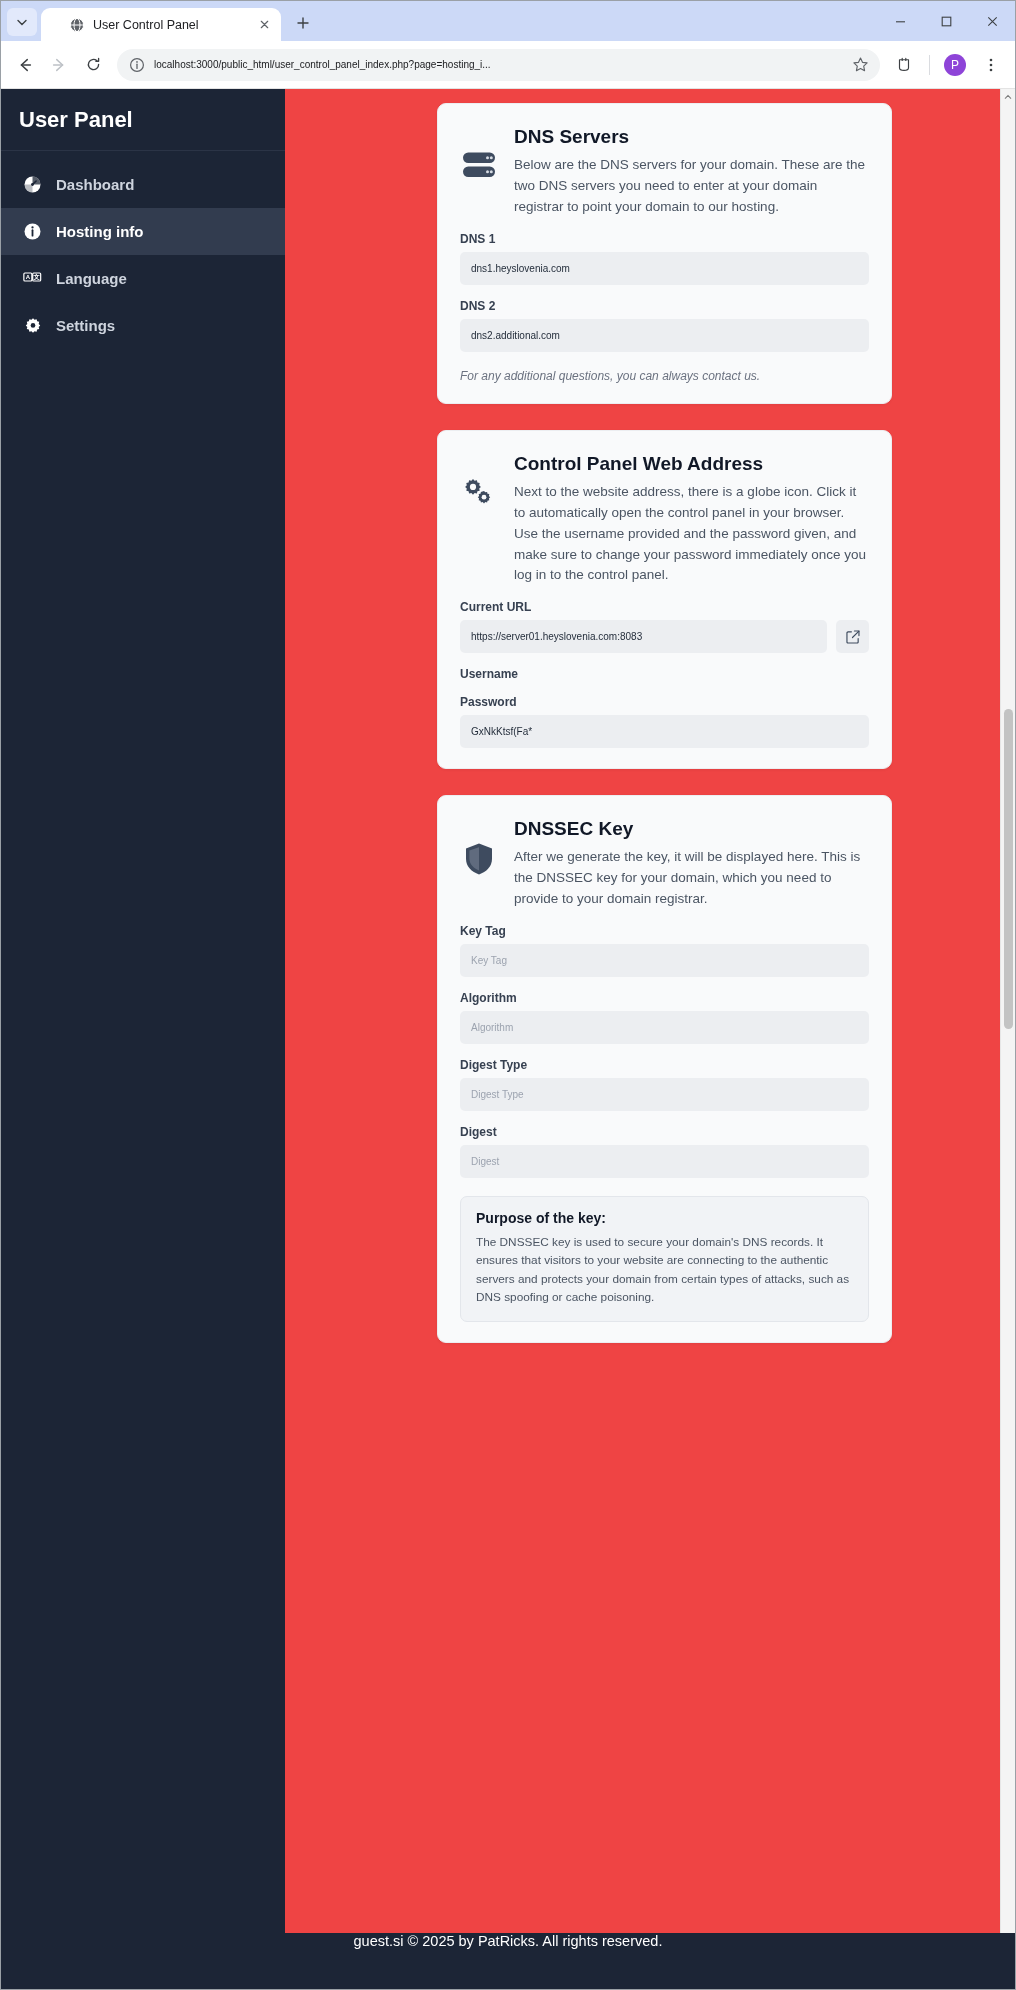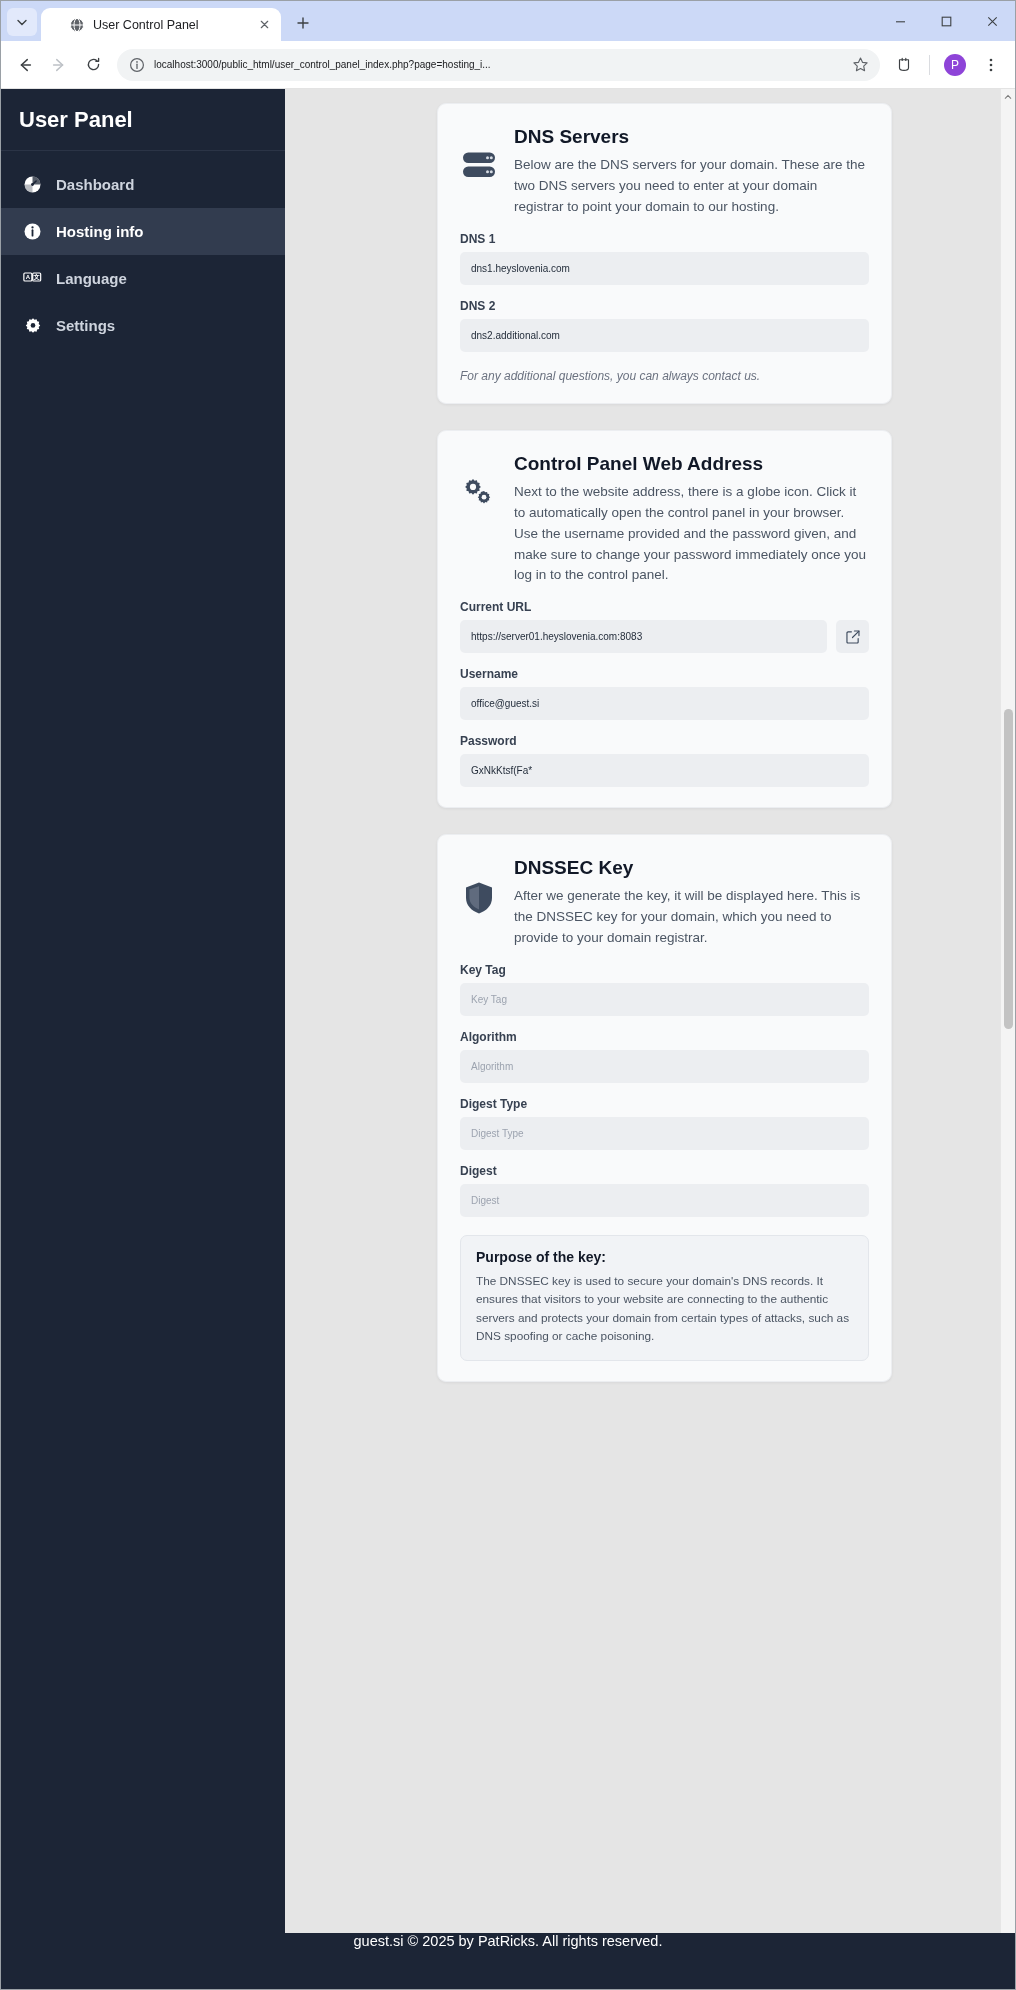--- a/index.html
+++ b/index.html
@@ -48,21 +48,21 @@
               overflow:hidden; }
   .omni-star { width:18px; height:18px; flex:0 0 18px; }
   .tb-right { display:flex; align-items:center; gap:4px; }
   .avatar { width:22px; height:22px; border-radius:50%; background:#8e44d8;
             color:#fff; font-size:12px; display:flex; align-items:center;
             justify-content:center; }
   .divider-v { width:1px; height:20px; background:#dadce0; margin:0 5px; }
 
   
   .page { flex:1; display:flex; position:relative; overflow:hidden;
-          background:#e5e5e5;gap:29px; }
+          background:#ef4444;gap:29px; }
 
   
   .sidebar { width:284px; flex:0 0 284px; background:#1c2536; display:flex;
              flex-direction:column; }
   .sidebar-brand { height:62px; display:flex; align-items:center;
                    padding:0 18px; border-bottom:1px solid #2b3446; }
   .sidebar-brand span { color:#ffffff; font-size:22px; font-weight:bold; }
   .nav { display:flex; flex-direction:column; padding-top:10px; }
   .nav-item { height:47px; display:flex; align-items:center; gap:14px;
               padding:0 22px; color:#ced4de; font-size:15px;font-weight:bold; }
@@ -345,21 +345,20 @@
                            A1.2 1.2 0 0 0 14.8 14.6 V10.8" fill="none" stroke="#3e4b5f" stroke-width="1.3" stroke-linecap="round" stroke-linejoin="round"></path>
                   <path d="M10.6 2.3 H15.7 V7.4" fill="none" stroke="#3e4b5f" stroke-width="1.3" stroke-linecap="round" stroke-linejoin="round"></path>
                   <path d="M15.7 2.3 L8.4 9.6" stroke="#3e4b5f" stroke-width="1.3" stroke-linecap="round"></path>
                 </svg>
               </div>
             </div>
           </div>
 
           <div class="field">
             <div class="field-label">Username</div>
-            <div class="input">office@guest.si</div>
           </div>
 
           <div class="field">
             <div class="field-label">Password</div>
             <div class="input">GxNkKtsf(Fa*</div>
           </div>
         </div>
 
         <div class="card">
           <div class="card-head">

